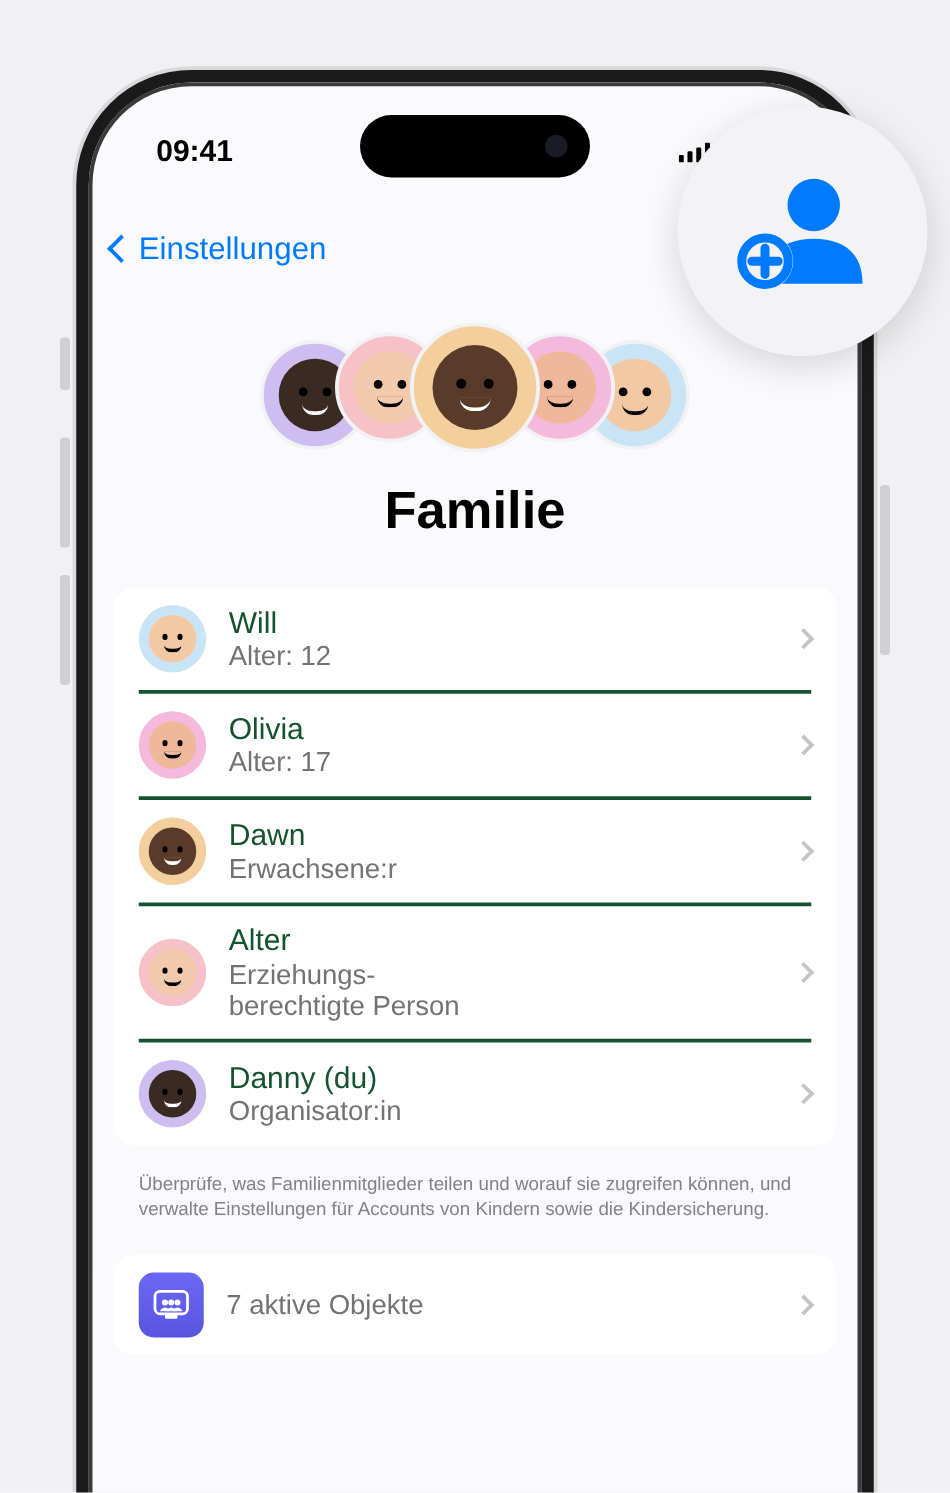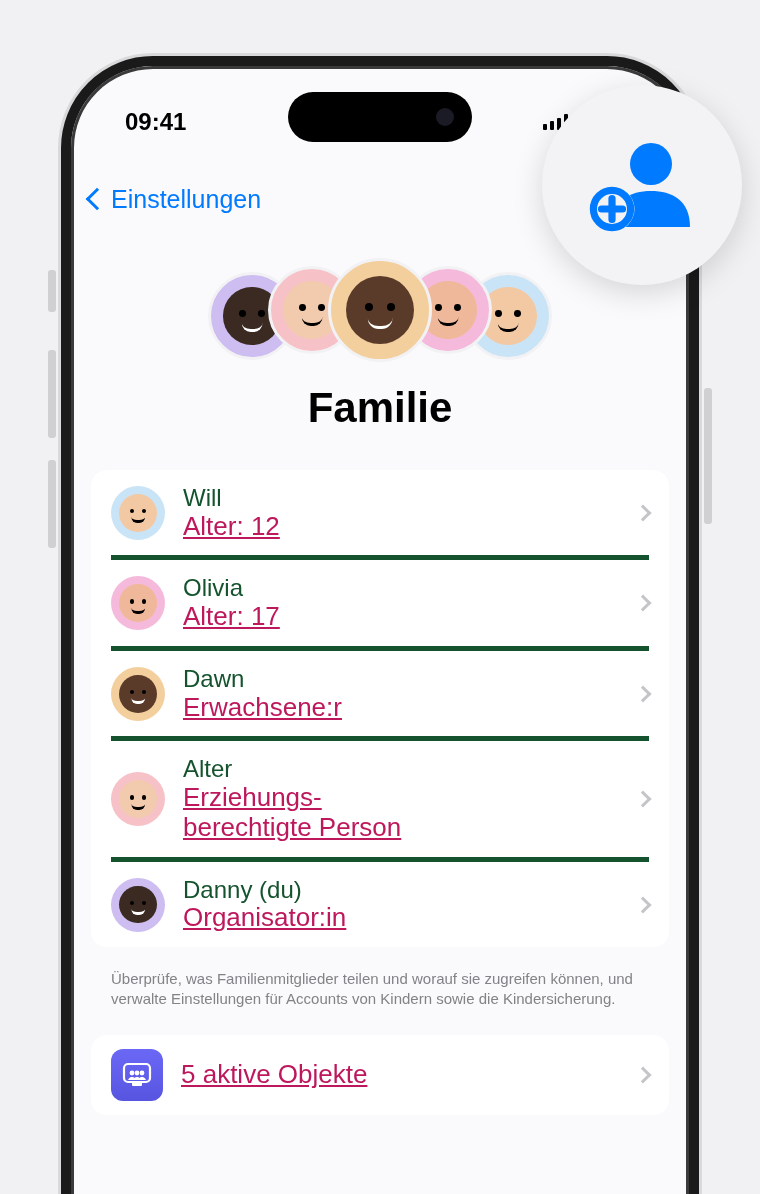--- a/index.html
+++ b/index.html
@@ -139,30 +139,30 @@
     padding: 0 20px;
     margin-bottom: 12px;
   }
   .row {
     display:flex;
     align-items:center;
     padding: 14px 0;
     gap: 18px;
     position:relative;
   }
-  .row + .row { border-top: 5px solid #14532d; }
+  .row + .row { border-top: 3px solid #14532d; }
   .row .av-s {
     width:54px; height:54px; border-radius:50%;
     flex:0 0 auto;
     overflow:hidden;
     display:flex; align-items:center; justify-content:center;
   }
   .row .txt { flex:1; min-width:0; }
   .row .name { font-size: 24px; color:#14532d; line-height:1.15;}
-  .row .sub  { font-size: 26px; color: #be185d; line-height:1.15;text-decoration:underline;}
+  .row .sub  { font-size: 22px; color: #737373; line-height:1.15;}
   .chev-r {
     width: 12px; height:12px;
     border-top: 3px solid #c5c5c9;
     border-right: 3px solid #c5c5c9;
     transform: rotate(45deg);
     flex:0 0 auto;
   }
 
   .footer-note {
     color:#838387;
@@ -366,21 +366,21 @@
             <circle cx="10" cy="11" r="2.4" fill="#fff"></circle>
             <circle cx="15" cy="11" r="2.4" fill="#fff"></circle>
             <circle cx="20" cy="11" r="2.4" fill="#fff"></circle>
             <path d="M6 18 C7 15.5 9 15 10 15 C11 15 13 15.5 14 18" fill="#fff"></path>
             <path d="M11 18 C12 15.5 14 15 15 15 C16 15 18 15.5 19 18" fill="#fff"></path>
             <path d="M16 18 C17 15.5 19 15 20 15 C21 15 23 15.5 24 18" fill="#fff"></path>
             <rect x="10" y="20" width="10" height="4" rx="1" fill="#fff"></rect>
           </svg>
         </div>
         <div class="txt">
-          <div class="sub">5 aktive Objekte</div>
+          <div class="sub">7 aktive Objekte</div>
         </div>
         <span class="chev-r"></span>
       </div>
     </div>
 
   </div>
 </div>
 
 <div class="callout">
   <svg width="110" height="96" viewBox="0 0 36 32">

